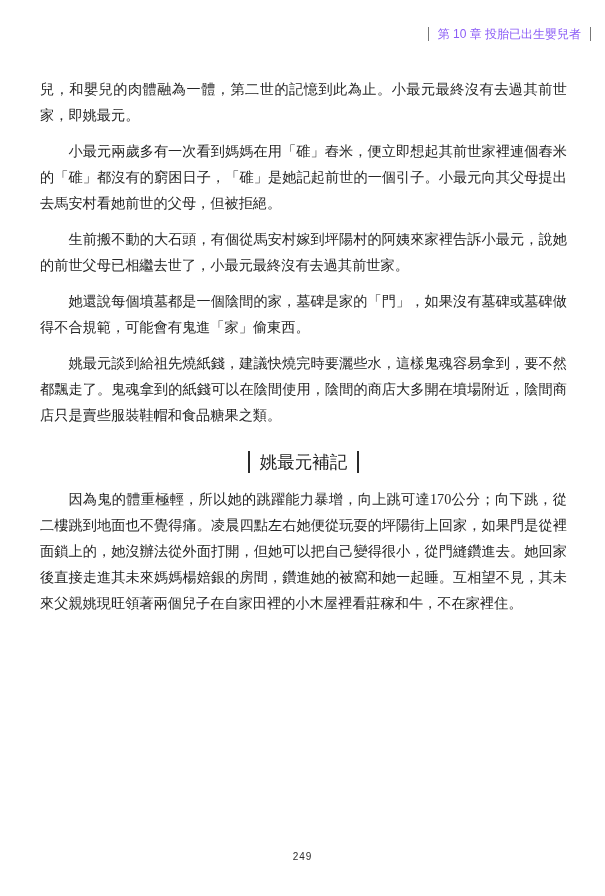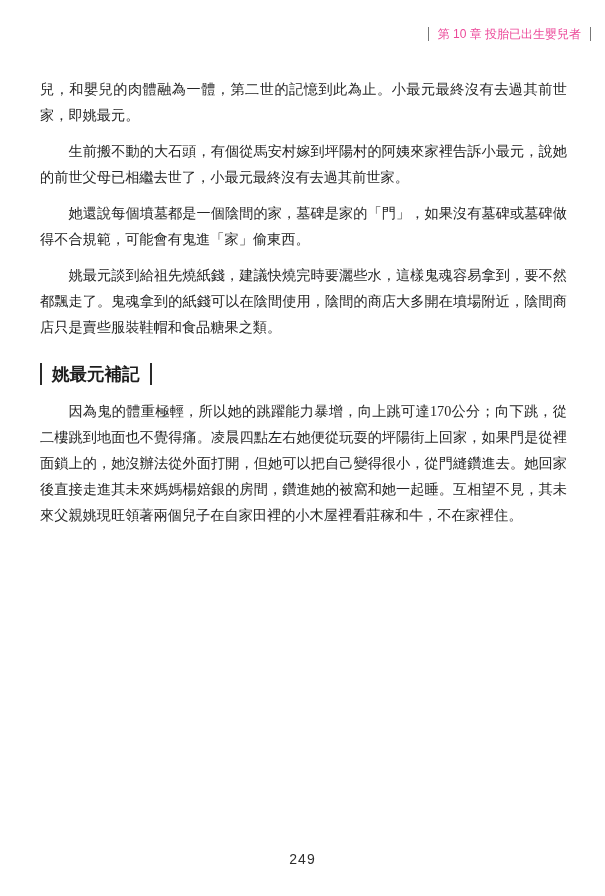--- a/index.html
+++ b/index.html
@@ -16,21 +16,21 @@
     overflow: hidden;
     color: #262626;
   }
   
   .running-header {
     position: absolute;
     top: 27px;
     right: 14px;
     font-family: "Liberation Sans", "DejaVu Sans", sans-serif;
     font-size: 12px;
-    color: #ec4899;
+    color: #8b5cf6;
     line-height: 15px;
   }
   .running-header .chapter {
     border-left: 1px solid #777;
     border-right: 1px solid #777;
     padding: 0 9px;
   }
   
   .body-text {
     position: absolute;
@@ -51,58 +51,59 @@
     text-indent: 0;
   }
   .annotation {
     letter-spacing: 2.5px;
     font-size: 13.6px;
     color: #303030;
   }
   .section-heading {
     font-family: "Liberation Sans", "DejaVu Sans", sans-serif;
     font-size: 17.5px;
-    font-weight: 700;
+    font-weight: 400;
     color: #1d1d1d;
     margin-top: 22px;
     margin-bottom: 12px;
     line-height: 24px;
-    text-align: left;
+    text-align: center;
   }
   .section-heading .heading-inner {
     border-left: 2px solid #2a2a2a;
     border-right: 2px solid #2a2a2a;
     padding: 1px 10px;
   }
   
   .page-number {
     position: absolute;
     top: 851px;
     left: 0;
     width: 100%;
     text-align: center;
     font-family: "Liberation Sans", "DejaVu Sans", sans-serif;
-    font-size: 14px;
+    font-size: 10px;
     letter-spacing: 1px;
     color: #2e2e2e;
   }
 </style>
 </head>
 <body>
 
 <div class="page">
 
   <div class="running-header">
     <span class="chapter">第 10 章 投胎已出生嬰兒者</span>
   </div>
 
   <div class="body-text">
 
     <p class="para first">兒，和嬰兒的肉體融為一體，第二世的記憶到此為止。小最元最終沒有去過其前世家，即姚最元。</p>
 
+    <p class="para">小最元兩歲多有一次看到媽媽在用「碓」舂米，便立即想起其前世家裡連個舂米的「碓」都沒有的窮困日子，「碓」是她記起前世的一個引子。小最元向其父母提出去馬安村看她前世的父母，但被拒絕。</p>
 
     <p class="para">生前搬不動的大石頭，有個從馬安村嫁到坪陽村的阿姨來家裡告訴小最元，說她的前世父母已相繼去世了，小最元最終沒有去過其前世家。</p>
 
     <p class="para">她還說每個墳墓都是一個陰間的家，墓碑是家的「門」，如果沒有墓碑或墓碑做得不合規範，可能會有鬼進「家」偷東西。</p>
 
     <p class="para">姚最元談到給祖先燒紙錢，建議快燒完時要灑些水，這樣鬼魂容易拿到，要不然都飄走了。鬼魂拿到的紙錢可以在陰間使用，陰間的商店大多開在墳場附近，陰間商店只是賣些服裝鞋帽和食品糖果之類。</p>
 
     <h2 class="section-heading">
       <span class="heading-inner">姚最元補記</span>
     </h2>

